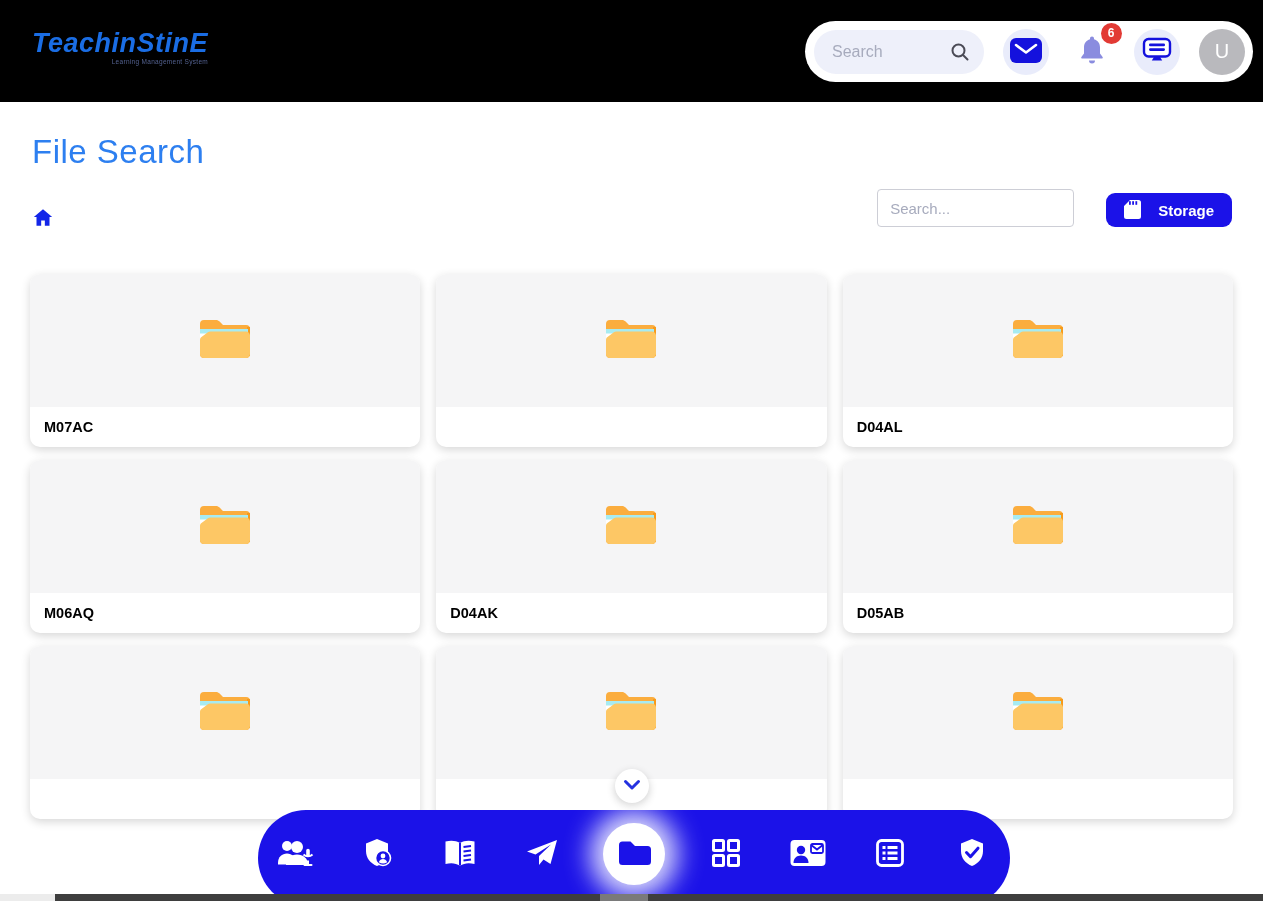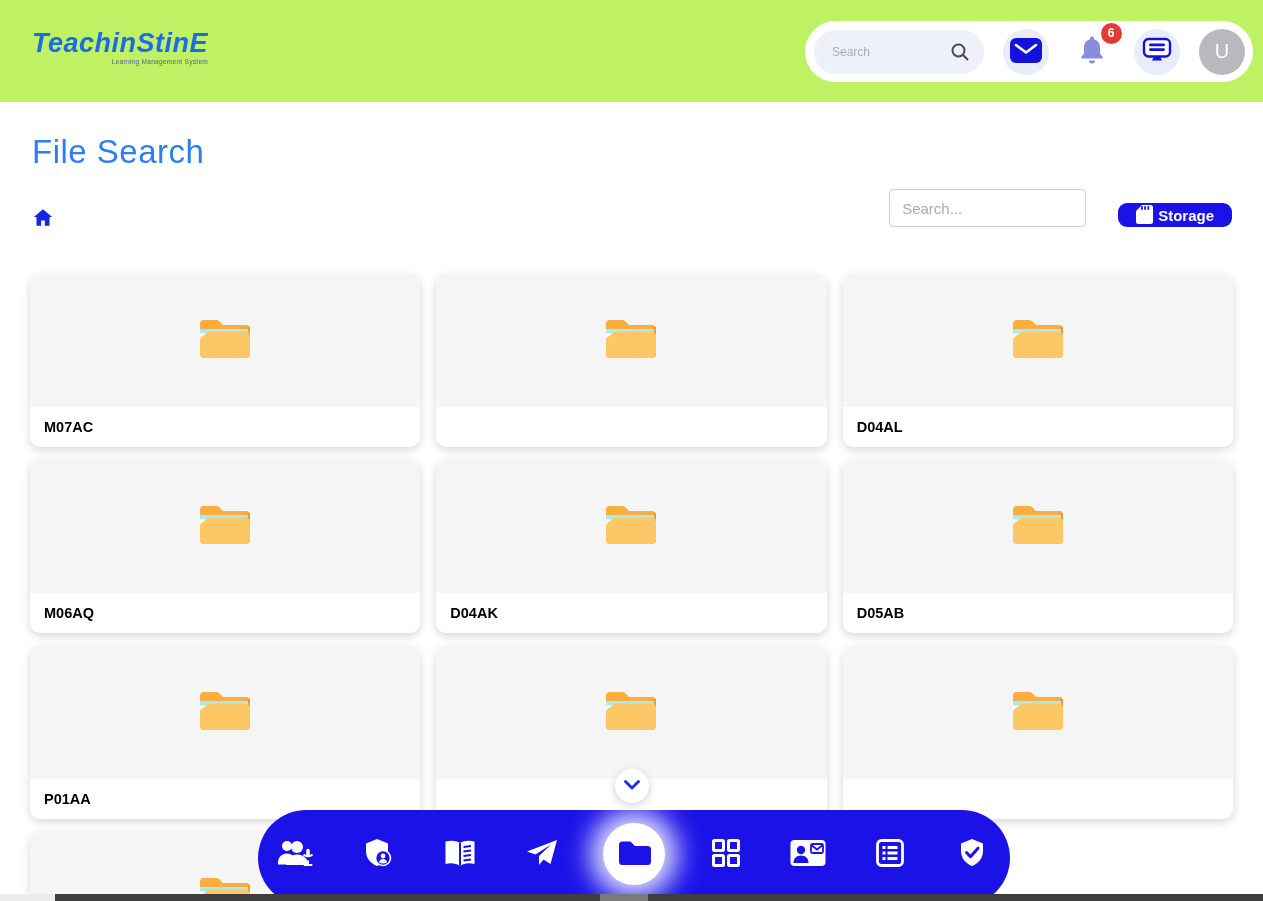--- a/index.html
+++ b/index.html
@@ -2,33 +2,33 @@
 <html><head>
 <meta charset="utf-8">
 <style>
   * { margin:0; padding:0; box-sizing:border-box; }
   html,body { width:1263px; height:901px; }
   body {
     position:relative; overflow:hidden; background:#ffffff;
     font-family:"Liberation Sans", sans-serif;
   }
   
-  .topbar { position:absolute; top:0; left:0; width:100%; height:102px; background:#bef264; }
+  .topbar { position:absolute; top:0; left:0; width:100%; height:102px; background:#000000; }
   .logo { position:absolute; left:32px; top:30px; line-height:1; cursor:pointer; }
   .logo-text { font-size:27px; font-weight:800; color:#1a6de4; letter-spacing:.5px; font-style:italic; }
   .logo-tag { display:block; text-align:right; font-size:6.5px; color:#53618f; margin-top:2px; letter-spacing:.3px; }
   .top-pill {
     position:absolute; top:21px; right:10px; width:448px; height:61px;
     background:#ffffff; border-radius:31px; display:flex; align-items:center;
     justify-content:space-between; padding:0 8px 0 9px;
   }
   .hdr-search { position:relative; width:170px; height:44px; background:#eef0fa; border-radius:22px; }
   .hdr-search input {
     width:100%; height:100%; background:transparent; border:none; outline:none;
-    padding:0 40px 0 18px; font-size:12px; color:#444; font-family:inherit;
+    padding:0 40px 0 18px; font-size:16px; color:#444; font-family:inherit;
   }
   .hdr-search input::placeholder { color:#a7abbd; }
   .hdr-search .mag { position:absolute; right:13px; top:11px; }
   .circ-btn { width:46px; height:46px; border-radius:50%; border:none; display:flex; align-items:center;
     justify-content:center; cursor:pointer; background:#e9ecfb; }
   .bell-btn { background:transparent; position:relative; }
   .badge {
     position:absolute; top:-6px; right:-7px; min-width:21px; height:21px; border-radius:50%;
     background:#e23a34; color:#fff; font-size:12px; font-weight:bold;
     display:flex; align-items:center; justify-content:center;
@@ -38,22 +38,22 @@
   
   .page-title { position:absolute; top:133px; left:32px; font-size:33px; color:#2d7ff0; font-weight:500; letter-spacing:.5px; }
   .home-btn { position:absolute; left:33px; top:208px; background:none; border:none; cursor:pointer; }
   .toolbar { position:absolute; top:189px; right:31px; display:flex; align-items:flex-end; gap:32px; }
   .fm-search {
     width:197px; height:38px; border:1px solid #cdced6; border-radius:4px;
     padding:0 12px; font-size:15px; color:#444; outline:none; font-family:inherit;
   }
   .fm-search::placeholder { color:#a7abbd; }
   .storage-btn {
-    height:24px; padding:0 18px; border:none; border-radius:9px; background:#1b12e8;
-    color:#fff; font-size:15px; font-weight:bold; display:flex; align-items:center; gap:5px;
+    height:34px; padding:0 18px; border:none; border-radius:9px; background:#1b12e8;
+    color:#fff; font-size:15px; font-weight:bold; display:flex; align-items:center; gap:17px;
     cursor:pointer; font-family:inherit;
   }
   
   .grid {
     position:absolute; top:274px; left:30px; width:1203px;
     display:grid; grid-template-columns:repeat(3,1fr); gap:13px 16px;
   }
   .card {
     height:173px; border-radius:10px; background:#fff; overflow:hidden; cursor:pointer;
     box-shadow:0 3px 10px rgba(0,0,0,.16);
@@ -249,34 +249,20 @@
           <rect x="51" y="11" width="3" height="29" fill="#f79b1b"></rect>
           <rect x="4" y="13" width="48" height="13" fill="#ffffff"></rect>
           <rect x="4" y="13" width="48" height="4.5" fill="#a7ebf1"></rect>
           <path d="M4 38 V24 c0-1.2.5-2.3 1.5-3 l6-4.5 c.8-.6 1.8-1 2.9-1 H50 c2.2 0 4 1.8 4 4 v18.5 c0 2.2-1.8 4-4 4 H8 c-2.2 0-4-1.8-4-4 z" fill="#fdc765"></path>
         </svg>
       </span>
     </div>
     <div class="card-label">D05AB</div>
   </div>
 
-  <div class="card">
-    <div class="card-top">
-      <span>
-        <svg width="58" height="46" viewBox="0 0 58 46">
-          <path d="M4 8 a4 4 0 0 1 4-4 h12 c1.4 0 2.7.6 3.6 1.6 L27 9 h23 a4 4 0 0 1 4 4 v25 a4 4 0 0 1-4 4 H8 a4 4 0 0 1-4-4 z" fill="#fbad3e"></path>
-          <rect x="51" y="11" width="3" height="29" fill="#f79b1b"></rect>
-          <rect x="4" y="13" width="48" height="13" fill="#ffffff"></rect>
-          <rect x="4" y="13" width="48" height="4.5" fill="#a7ebf1"></rect>
-          <path d="M4 38 V24 c0-1.2.5-2.3 1.5-3 l6-4.5 c.8-.6 1.8-1 2.9-1 H50 c2.2 0 4 1.8 4 4 v18.5 c0 2.2-1.8 4-4 4 H8 c-2.2 0-4-1.8-4-4 z" fill="#fdc765"></path>
-        </svg>
-      </span>
-    </div>
-    <div class="card-label">P01AA</div>
-  </div>
 
   <div class="card">
     <div class="card-top">
       <span>
         <svg width="58" height="46" viewBox="0 0 58 46">
           <path d="M4 8 a4 4 0 0 1 4-4 h12 c1.4 0 2.7.6 3.6 1.6 L27 9 h23 a4 4 0 0 1 4 4 v25 a4 4 0 0 1-4 4 H8 a4 4 0 0 1-4-4 z" fill="#fbad3e"></path>
           <rect x="51" y="11" width="3" height="29" fill="#f79b1b"></rect>
           <rect x="4" y="13" width="48" height="13" fill="#ffffff"></rect>
           <rect x="4" y="13" width="48" height="4.5" fill="#a7ebf1"></rect>
           <path d="M4 38 V24 c0-1.2.5-2.3 1.5-3 l6-4.5 c.8-.6 1.8-1 2.9-1 H50 c2.2 0 4 1.8 4 4 v18.5 c0 2.2-1.8 4-4 4 H8 c-2.2 0-4-1.8-4-4 z" fill="#fdc765"></path>

